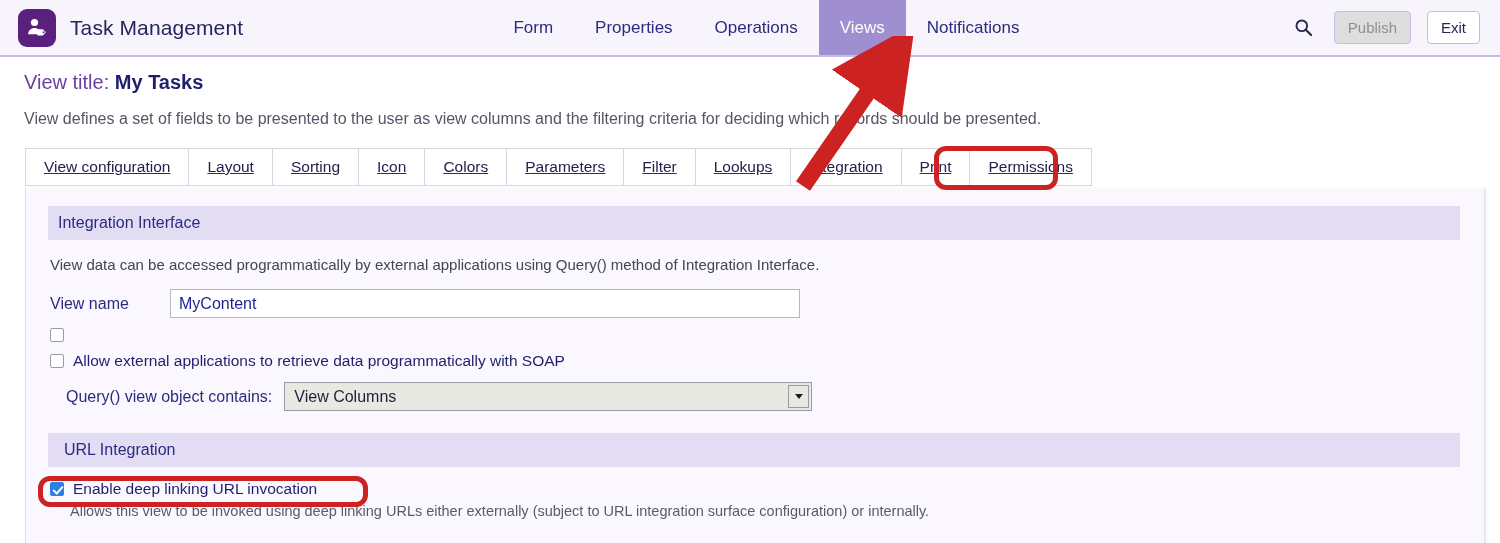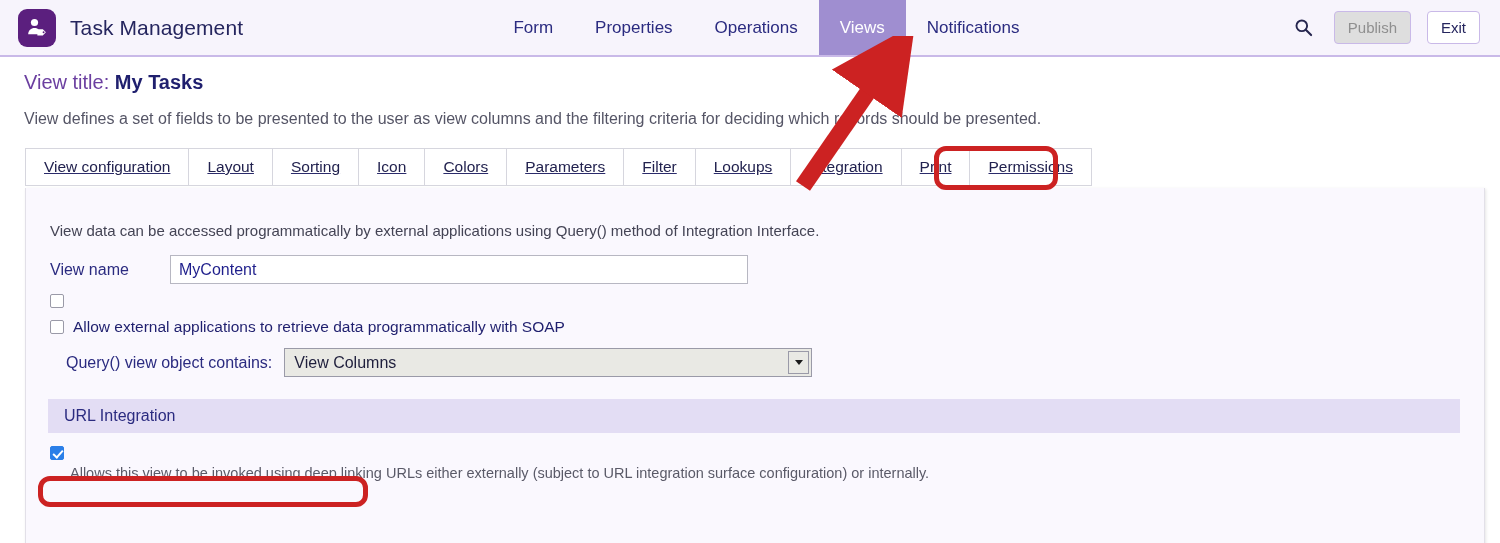--- a/index.html
+++ b/index.html
@@ -177,21 +177,21 @@
     margin-top: 16px;
   }
   .field-label {
     font-size: 16px;
     color: #2b2b80;
     width: 122px;
     padding-left: 2px;
     box-sizing: border-box;
   }
   .text-input {
-    width: 578px;
+    width: 630px;
     height: 29px;
     box-sizing: border-box;
     border: 1px solid #b7b7c2;
     background: #ffffff;
     font-size: 16px;
     color: #1f1f8c;
     padding: 0 8px;
     font-family: "Liberation Sans", sans-serif;
   }
 
@@ -361,20 +361,21 @@
   <div class="tab">Parameters</div>
   <div class="tab">Filter</div>
   <div class="tab">Lookups</div>
   <div class="tab">Integration</div>
   <div class="tab">Print</div>
   <div class="tab">Permissions</div>
 </div>
 
 <div class="panel">
 
+  <div class="section-head">Integration Interface</div>
 
   <div class="section-note">View data can be accessed programmatically by external applications using Query() method of Integration Interface.</div>
 
   <div class="field-row">
     <div class="field-label">View name</div>
     <input class="text-input" type="text" value="MyContent" style="">
   </div>
 
   <div class="check-row">
     <span class="cb"></span>
@@ -392,20 +393,21 @@
       <span class="select-arrow">
           <i></i>
         </span>
     </div>
   </div>
 
   <div class="section-head" style="margin-top:22px;padding-left:16px;">URL Integration</div>
 
   <div class="check-row" style="margin-top:13px;">
     <span class="cb checked"></span>
+    <span class="check-label">Enable deep linking URL invocation</span>
   </div>
 
   <div class="hint">Allows this view to be invoked using deep linking URLs either externally (subject to URL integration surface configuration) or internally.</div>
 </div>
 
 <svg id="anno-arrow" viewBox="0 0 150 160">
   <defs>
     <marker id="ah" markerWidth="5" markerHeight="5" refX="2.2" refY="2.5" orient="auto">
       <path d="M0,0 L5,2.5 L0,5 z" fill="#cc2222"></path>
     </marker>

